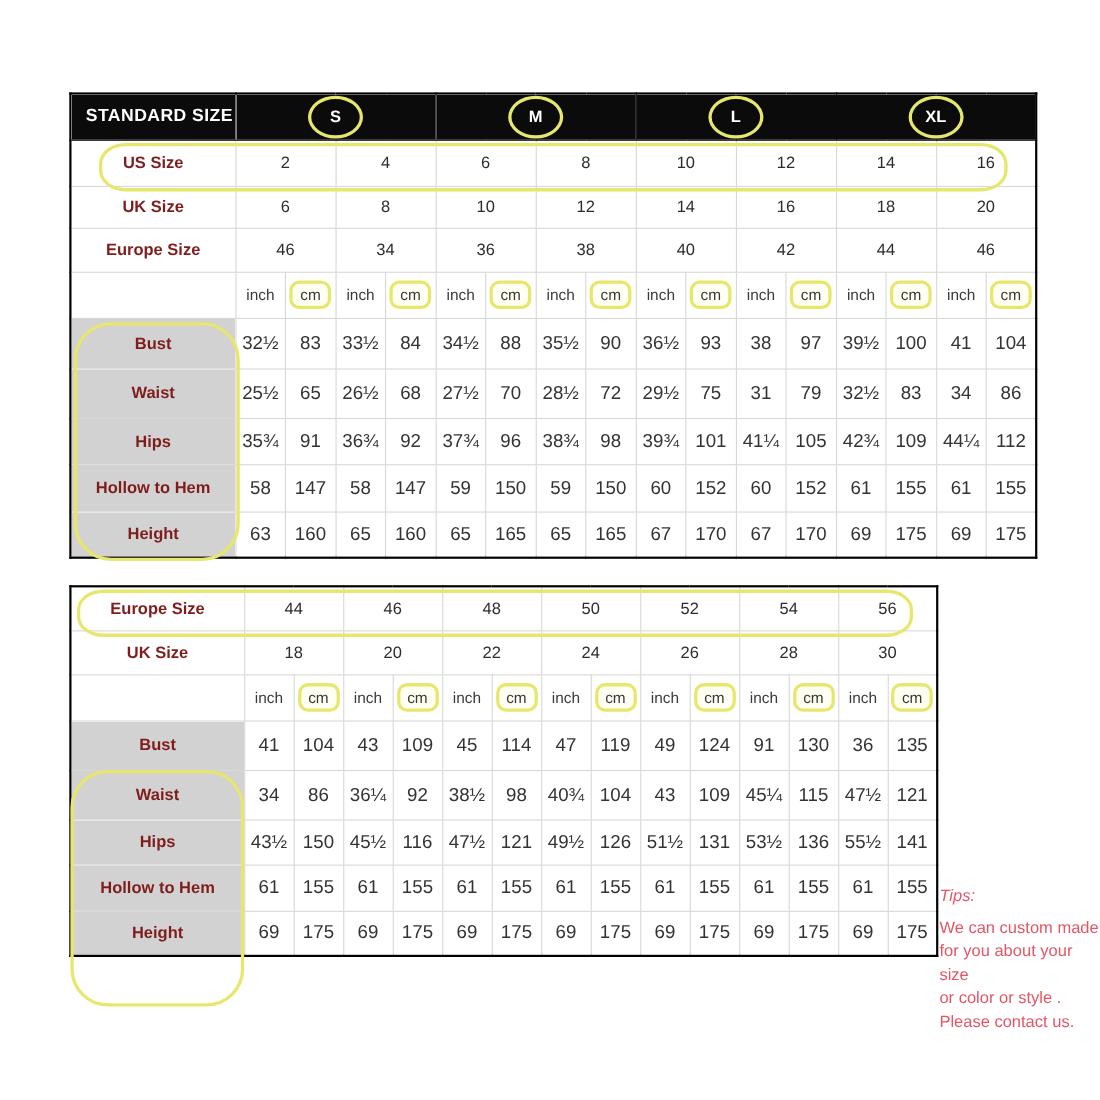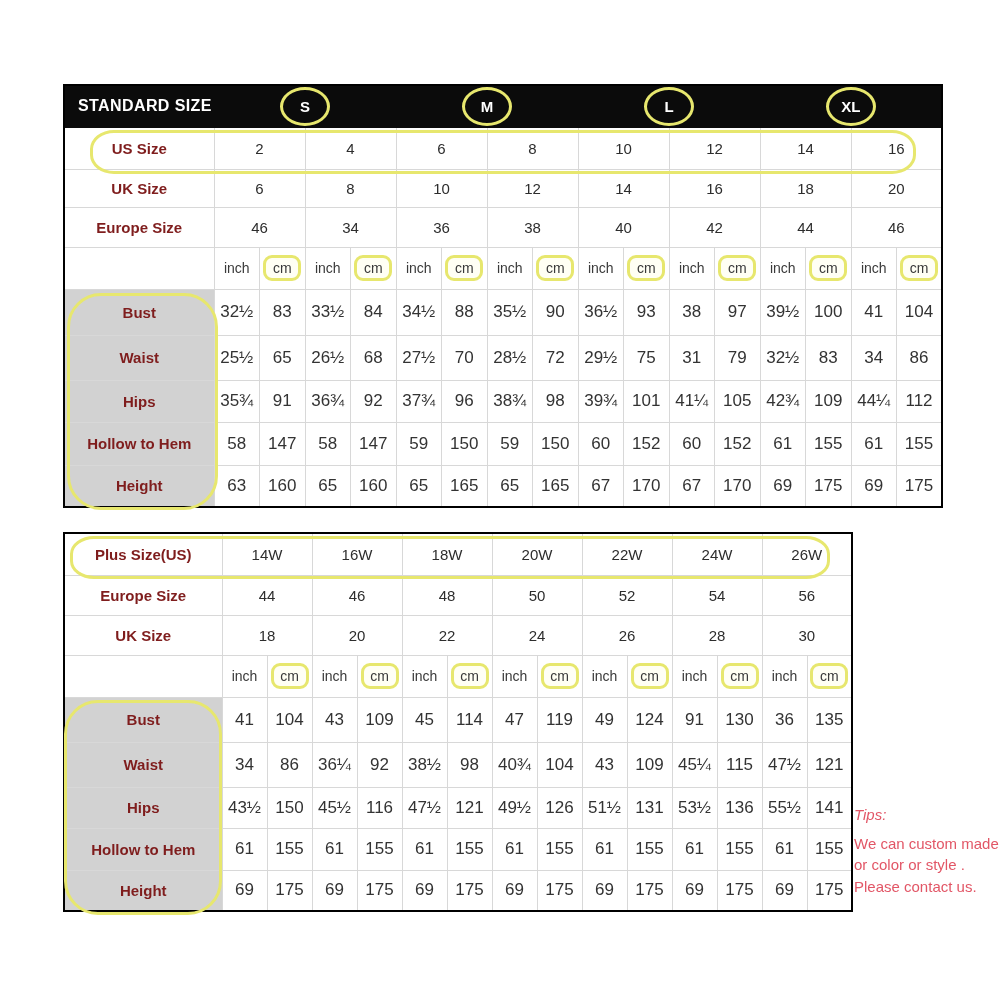--- a/index.html
+++ b/index.html
@@ -258,30 +258,20 @@
       <col style="width:45px">
       <col style="width:45px">
       <col style="width:45px">
       <col style="width:45px">
       <col style="width:45px">
       <col style="width:45px">
       <col style="width:45px">
       <col style="width:45px">
     </colgroup>
     <tbody>
-      <tr class="size-row" style="height:42px">
-        <td class="row-label">Plus Size(US)</td>
-        <td colspan="2">14W</td>
-        <td colspan="2">16W</td>
-        <td colspan="2">18W</td>
-        <td colspan="2">20W</td>
-        <td colspan="2">22W</td>
-        <td colspan="2">24W</td>
-        <td colspan="2">26W</td>
-      </tr>
       <tr class="size-row" style="height:40px">
         <td class="row-label">Europe Size</td>
         <td colspan="2">44</td>
         <td colspan="2">46</td>
         <td colspan="2">48</td>
         <td colspan="2">50</td>
         <td colspan="2">52</td>
         <td colspan="2">54</td>
         <td colspan="2">56</td>
       </tr>
@@ -401,15 +391,16 @@
   </table>
 
 <div class="oval" id="oval-us-row"></div>
 <div class="oval" id="oval-std-labels"></div>
 <div class="oval" id="oval-plus-row"></div>
 <div class="oval" id="oval-plus-labels"></div>
 
 <div class="tips">
   <div class="tips-title">Tips:</div>
   <div class="tips-line">We can custom made</div>
+  <div class="tips-line">for you about your size</div>
   <div class="tips-line">or color or style .</div>
   <div class="tips-line">Please contact us.</div>
 </div>
 
 </body></html>

